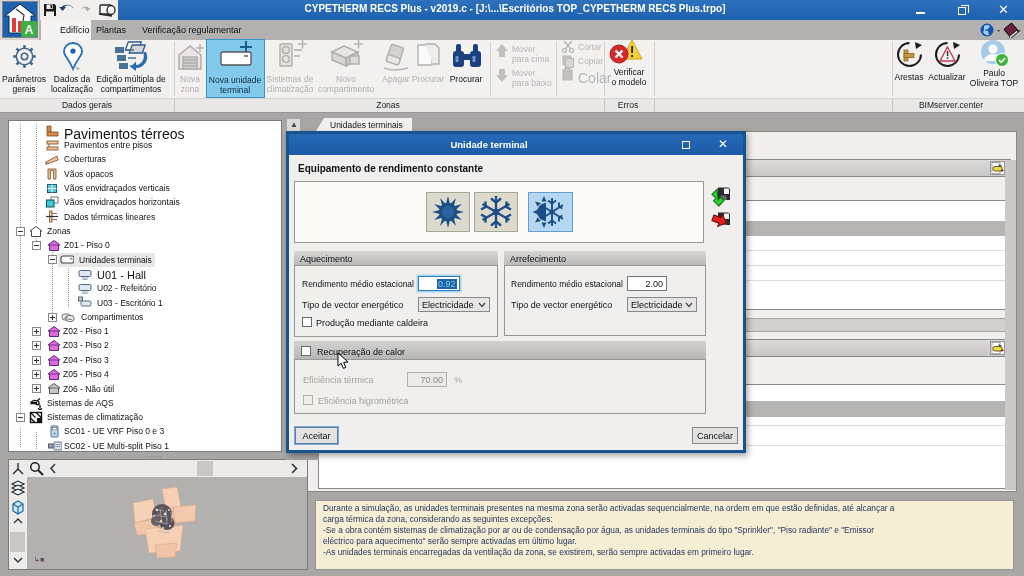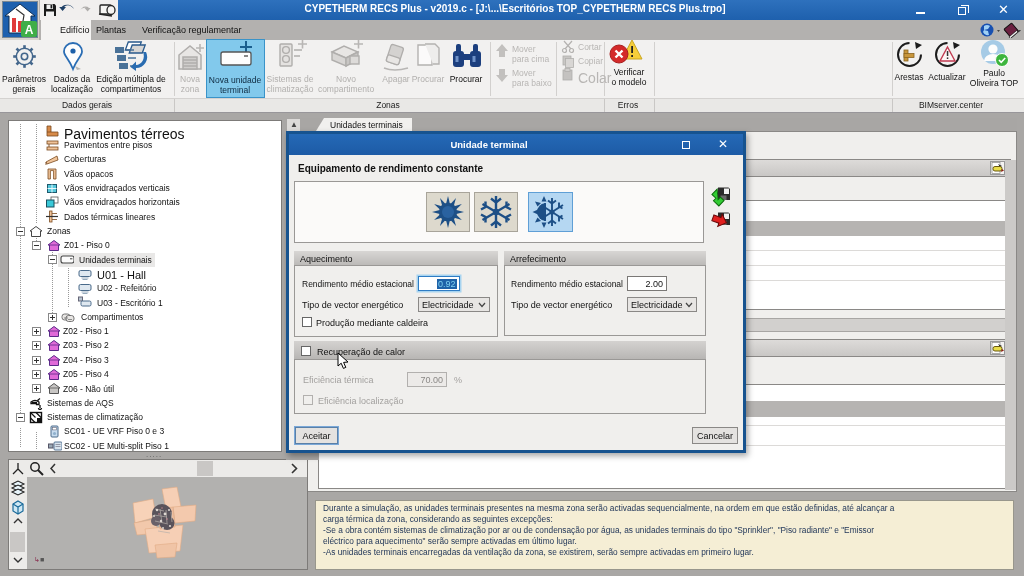--- a/index.html
+++ b/index.html
@@ -642,21 +642,21 @@
 
 <div class="abs" style="left:294px;top:341px;width:412px;height:73px;border:1px solid #9a9896;"></div>
 <div class="abs" style="left:294px;top:341px;width:412px;height:19px;background:linear-gradient(#d4d2d0,#b8b6b4);border-bottom:1px solid #9a9896;"></div>
 <div class="abs" style="left:301px;top:346px;width:10px;height:10px;background:#fff;border:1px solid #666;"></div>
 <div class="abs txt" style="left:317px;top:347px;font-size:9px;color:#111;">Recuperação de calor</div>
 <div class="abs txt" style="left:303px;top:375px;font-size:9px;color:#a3a19f;">Eficiência térmica</div>
 <div class="abs" style="left:407px;top:372px;width:40px;height:15px;background:#eceae8;border:1px solid #b2b0ae;"></div>
 <div class="abs txt" style="left:407px;top:374.5px;width:36px;text-align:right;font-size:9px;color:#8a8886;">70.00</div>
 <div class="abs txt" style="left:454px;top:374.5px;font-size:9px;color:#a3a19f;">%</div>
 <div class="abs" style="left:303px;top:395px;width:10px;height:10px;background:#f0efed;border:1px solid #b2b0ae;"></div>
-<div class="abs txt" style="left:318px;top:396px;font-size:9px;color:#a3a19f;">Eficiência localização</div>
+<div class="abs txt" style="left:318px;top:396px;font-size:9px;color:#a3a19f;">Eficiência higrométrica</div>
 
 <svg class="abs" style="left:337px;top:352px;" width="13" height="18" viewBox="0 0 13 18">
  <path d="M1 1 L1 14 L4.2 11.2 L6.4 16.4 L8.8 15.4 L6.6 10.4 L11 10 Z" fill="#fff" stroke="#000" stroke-width="1"></path>
 </svg>
 
 <div class="abs" style="left:295px;top:427px;width:43px;height:17px;background:#e4e2e0;border:1px solid #5a80a8;box-shadow:0 0 0 1px #7aa8d8;"></div>
 <div class="abs txt" style="left:295px;top:431px;width:43px;text-align:center;font-size:9px;color:#111;">Aceitar</div>
 <div class="abs" style="left:692px;top:427px;width:46px;height:17px;background:#e4e2e0;border:1px solid #8a8886;"></div>
 <div class="abs txt" style="left:692px;top:431px;width:46px;text-align:center;font-size:9px;color:#111;">Cancelar</div>
 </div>

